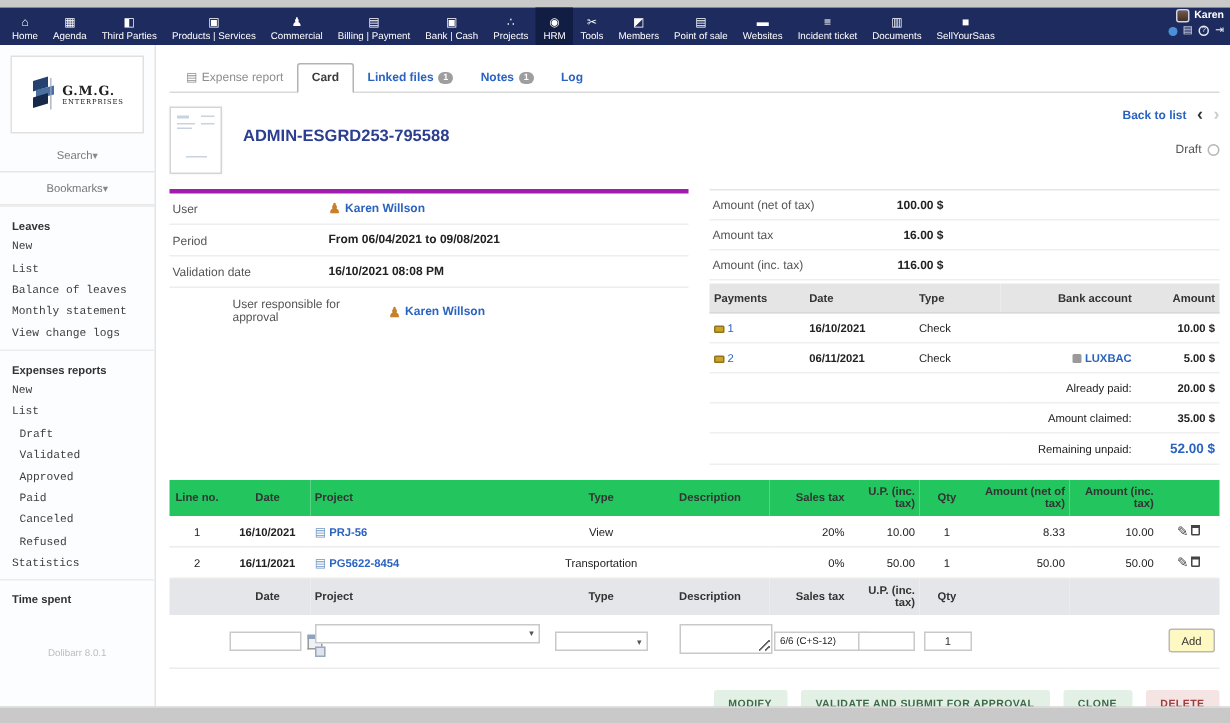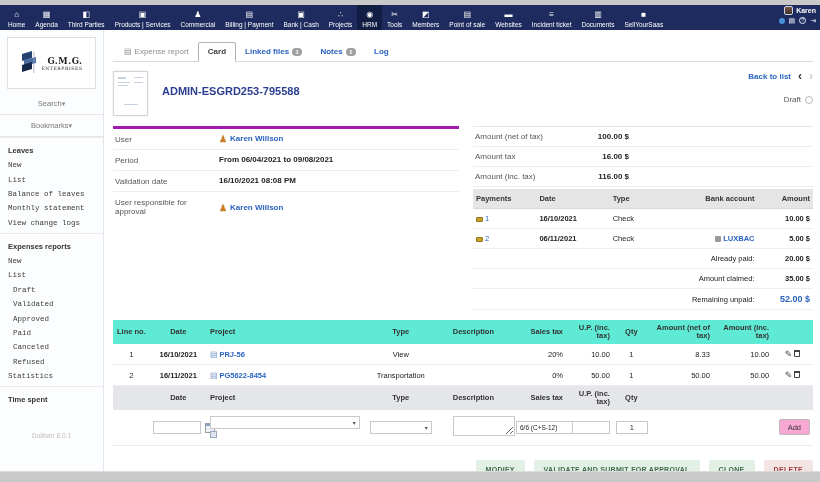--- a/index.html
+++ b/index.html
@@ -17,21 +17,21 @@
   .avatar { width:9px; height:9px; border-radius:2px; background:linear-gradient(#7a5a44,#40302a); border:1px solid #cfd6e8; }
   .uicons { display:flex; gap:4px; margin-top:2px; align-items:center; }
   .bug-dot { width:6px; height:6px; border-radius:50%; background:#4a90d9; }
   .uicon { color:#e8ecf5; font-size:7px; line-height:7px; }
   .help-circ { width:7px; height:7px; border-radius:50%; border:1px solid #e8ecf5; color:#e8ecf5; font-size:5px; line-height:5px; text-align:center; }
 
   
   .sidebar { position:absolute; top:30px; left:0; width:104px; bottom:11px; background:#fcfdfe; border-right:1px solid #e3e5e8; font-size:7.5px; color:#444; }
   .logo-box { margin:7px 7px 4px 7px; background:#fff; border:1px solid #e0e0e0; height:52px; display:flex; align-items:center; justify-content:center; gap:3px; }
   .logo-text { font-family:"DejaVu Serif", serif; color:#222; text-align:left; }
-  .logo-l1 { font-size:8.5px; font-weight:bold; letter-spacing:.5px;text-align:right; }
+  .logo-l1 { font-size:8.5px; font-weight:bold; letter-spacing:.5px; }
   .logo-l2 { font-size:4.5px; letter-spacing:.6px; }
   .side-dd { display:flex; align-items:center; justify-content:center; padding:6px 8px; color:#777; border-bottom:1px solid #e7e7e7; cursor:pointer; }
   .side-dd .caret { color:#888; font-size:7px; }
   .side-section { border-top:1px solid #ececec; padding:5px 0 3px 0; }
   .side-title { font-weight:bold; color:#333; padding:3px 8px; }
   .side-item { padding:3.2px 8px; color:#3d3d3d; cursor:pointer;font-family:Liberation Mono, monospace; }
   .side-item.indent { padding-left:13px; }
   .version { margin-top:22px; text-align:center; color:#bdbdbd; font-size:6.5px; }
 
   
@@ -74,40 +74,40 @@
   table.pay th { text-align:left; color:#333; font-weight:bold; padding:5px 3px; border-bottom:1px solid #d8d8d8; background:#e5e5e5; }
   table.pay td { padding:5px 3px; border-bottom:1px solid #efefef; color:#222; }
   table.pay .r { text-align:right; }
   .pay-ico { display:inline-block; width:7px; height:5px; background:#c9a227; border:1px solid #8f741c; border-radius:1px; vertical-align:middle; margin-right:2px; }
   .bank-ico { display:inline-block; width:6px; height:6px; background:#9a9a9a; border-radius:1px; vertical-align:middle; margin-right:2px; }
   .blue-strong { color:#2a63c0 !important; font-weight:bold; font-size:9px; }
   .tot-label { text-align:right; color:#555; }
   .tot-val { text-align:right; font-weight:bold; }
 
   table.lines { width:100%; border-collapse:collapse; font-size:7.5px; margin-top:10px; table-layout:fixed; }
-  table.lines th { background:#5eead4; color:#333; font-weight:bold; padding:4px 3px; line-height:8px; }
+  table.lines th { background:#22c55e; color:#333; font-weight:bold; padding:4px 3px; line-height:8px; }
   table.lines td { padding:5px 3px; border-bottom:1px solid #ececec; color:#222; vertical-align:middle; }
   table.lines tr.subhead th { background:#e4e6e9; }
   .cl { text-align:left; } .cc { text-align:center; } .cr { text-align:right; }
   .proj-ico { color:#6f94c4; font-size:8px; margin-right:2px; }
   .pencil { color:#444; font-size:9px; cursor:pointer; }
   .trash { display:inline-block; width:6px; height:7px; border:1px solid #444; border-top:2px solid #444; border-radius:0 0 1px 1px; cursor:pointer; }
 
   .inp { border:1px solid #c9c9c9; height:13px; font-size:7.5px; font-family:"Liberation Sans",sans-serif; color:#333; background:#fff; }
   .date-inp { width:48px; }
   .cal-ico { display:inline-block; width:10px; height:10px; border:1px solid #9a9a9a; background:#eef1f5; border-top:3px solid #8fa3bd; vertical-align:middle; margin-left:2px; cursor:pointer; }
   .selbox { display:inline-flex; align-items:center; justify-content:space-between; border:1px solid #c9c9c9; height:13px; padding:0 3px; background:#fff; cursor:pointer; }
   .selbox .caret { color:#555; font-size:6px; }
   .proj-sel { width:150px; }
   .type-sel { width:62px; }
   .tax-sel { width:64px; }
   .desc-ta { width:62px; height:20px; border:1px solid #c9c9c9; resize:both; font-size:7px; }
   .up-inp { width:38px; }
   .qty-inp { width:32px; text-align:center; }
-  .add-btn { border:1px solid #b9b9b9; background:#f9a8d4; border-radius:2px; font-size:7.5px; color:#333; padding:2.5px 8px; cursor:pointer; font-family:"Liberation Sans",sans-serif; }
+  .add-btn { border:1px solid #b9b9b9; background:#fef9c3; border-radius:2px; font-size:7.5px; color:#333; padding:2.5px 8px; cursor:pointer; font-family:"Liberation Sans",sans-serif; }
   .proj-plus { display:inline-block; width:7px; height:7px; background:#dde4ee; border:1px solid #9aa7bd; margin-top:2px; }
 
   .actions { display:flex; justify-content:flex-end; gap:9px; margin-top:14px; }
   .btn { border:none; border-radius:2px; font-size:7px; font-weight:bold; letter-spacing:.3px; padding:6px 10px; cursor:pointer; font-family:"Liberation Sans",sans-serif; }
   .btn.green { background:#e3f0e5; color:#3d6b47; }
   .btn.red { background:#f5e4e4; color:#a03d3d; }
 
   .bottombar { position:absolute; bottom:0; left:0; width:820px; height:11px; background:#c9c9c9; border-top:1px solid #dcdcdc; cursor:pointer; }
 </style>
 </head>
@@ -308,21 +308,21 @@
           <div class="fvalue">
               <span>From 06/04/2021 to 09/08/2021</span>
             </div>
         </div>
         <div class="frow">
           <div class="flabel">Validation date</div>
           <div class="fvalue">
               <span>16/10/2021 08:08 PM</span>
             </div>
         </div>
-        <div class="frow" style="border-bottom:none;">
+        <div class="frow" style="border-bottom:none;margin-left:40px;">
           <div class="flabel">User responsible for approval</div>
           <div class="fvalue" style="padding-top:6px;">
             <span class="person-ico">♟</span>
             <span class="ulink">Karen Willson</span>
           </div>
         </div>
       </div>
 
       <div class="col-right">
         <div class="arow">

